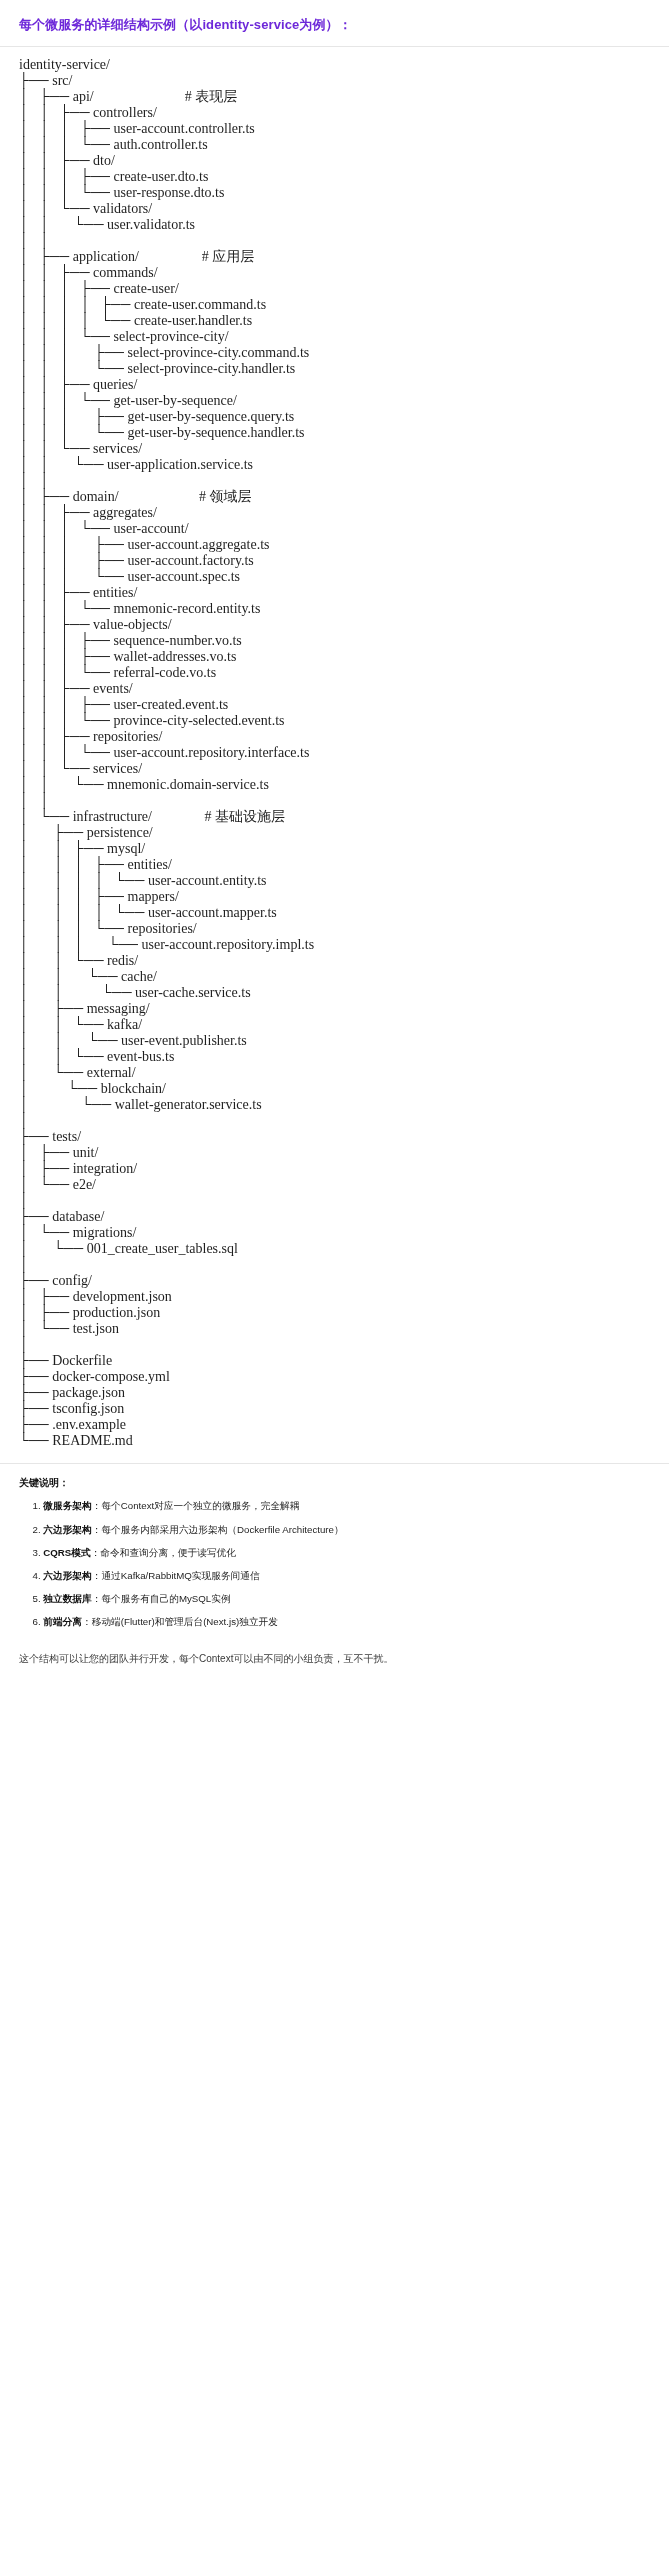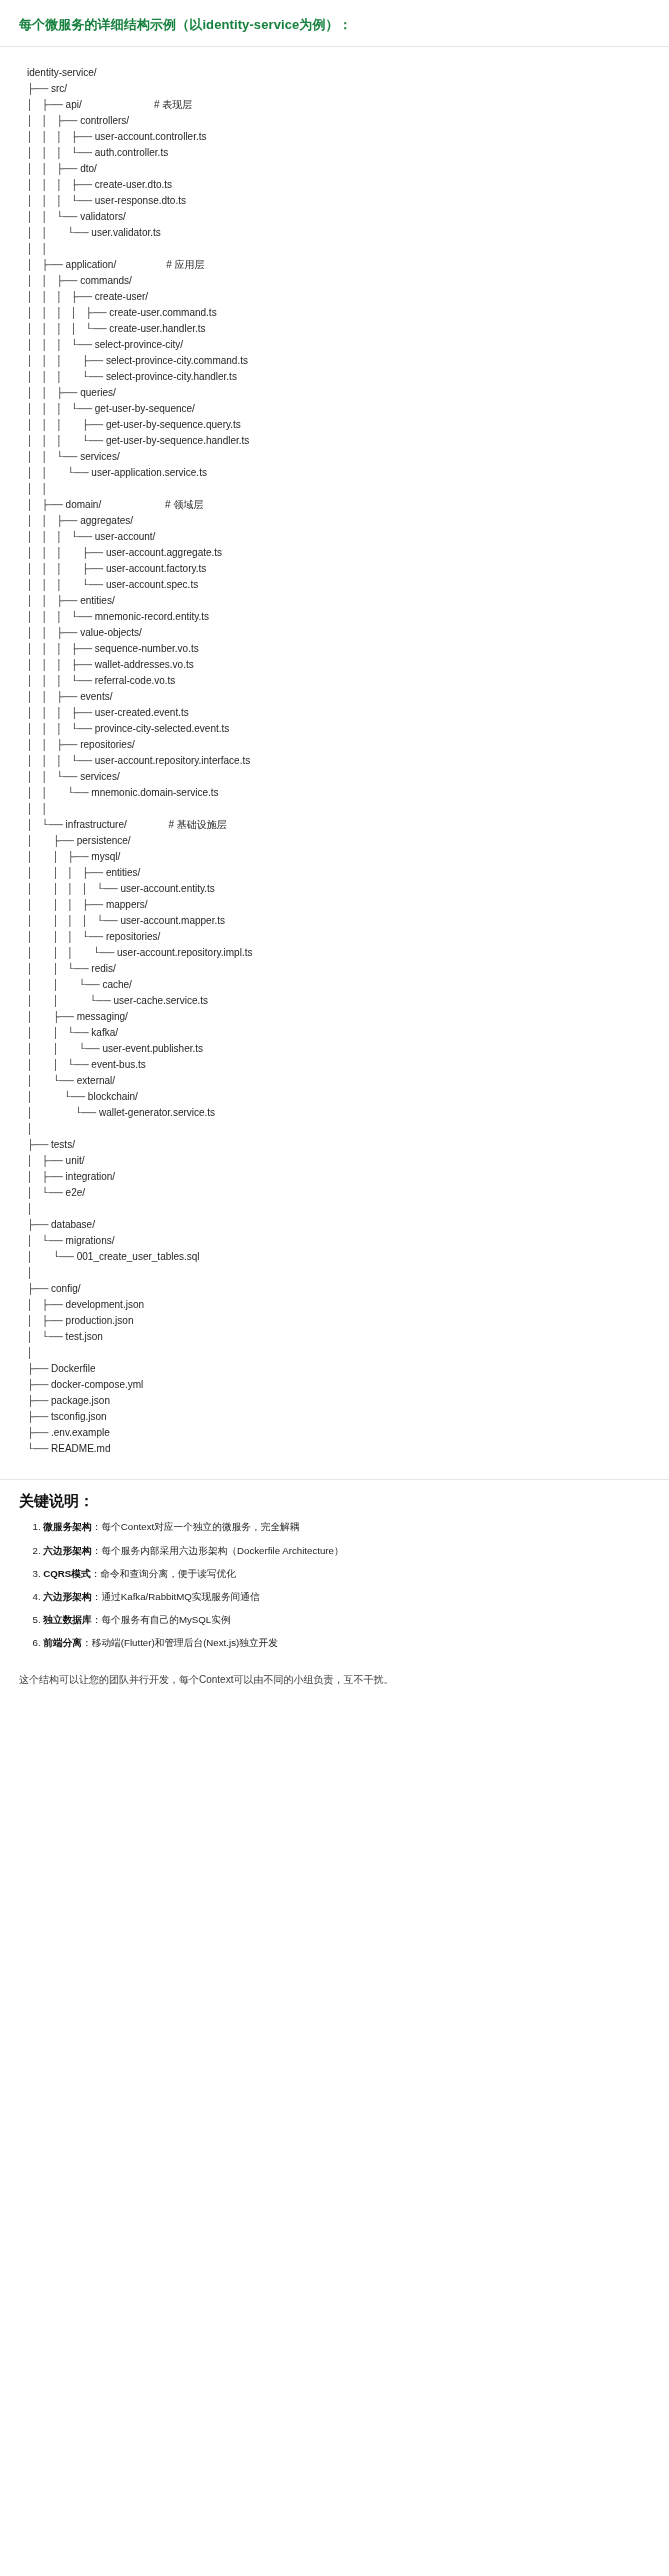--- a/index.html
+++ b/index.html
@@ -14,45 +14,45 @@
   }
   .page {
     width: 669px;
     box-sizing: border-box;
     padding: 0;
   }
   .title-bar {
     padding: 16.3px 19px 11.3px 19px;
     font-size: 13px;
     font-weight: bold;
-    color: #15803d;
+    color: #6d28d9;
     letter-spacing: 0.1px;
   }
   .divider {
     height: 0.6px;
     background: #e6e6e6;
     width: 100%;
   }
   .tree-block {
     padding: 11.3px 19px 13.8px 19px;
   }
   pre.tree {
-    margin: 8px;
-    font-family: Liberation Sans, sans-serif;
-    font-size: 10px;
+    margin: 0;
+    font-family: Liberation Serif, serif;
+    font-size: 14px;
     line-height: 16px;
     color: #1f1f1f;
     white-space: pre;
     letter-spacing: 0px;
   }
   .keypoints {
     padding: 12.5px 19px 5px 19px;
   }
   .keypoints-title {
-    font-size: 15px;
+    font-size: 10px;
     font-weight: bold;
     color: #111111;
     margin-bottom: 4px;
   }
   ol.kp-list {
     margin: 8px;
     padding-left: 16.3px;
     list-style: decimal;
   }
   ol.kp-list li {

